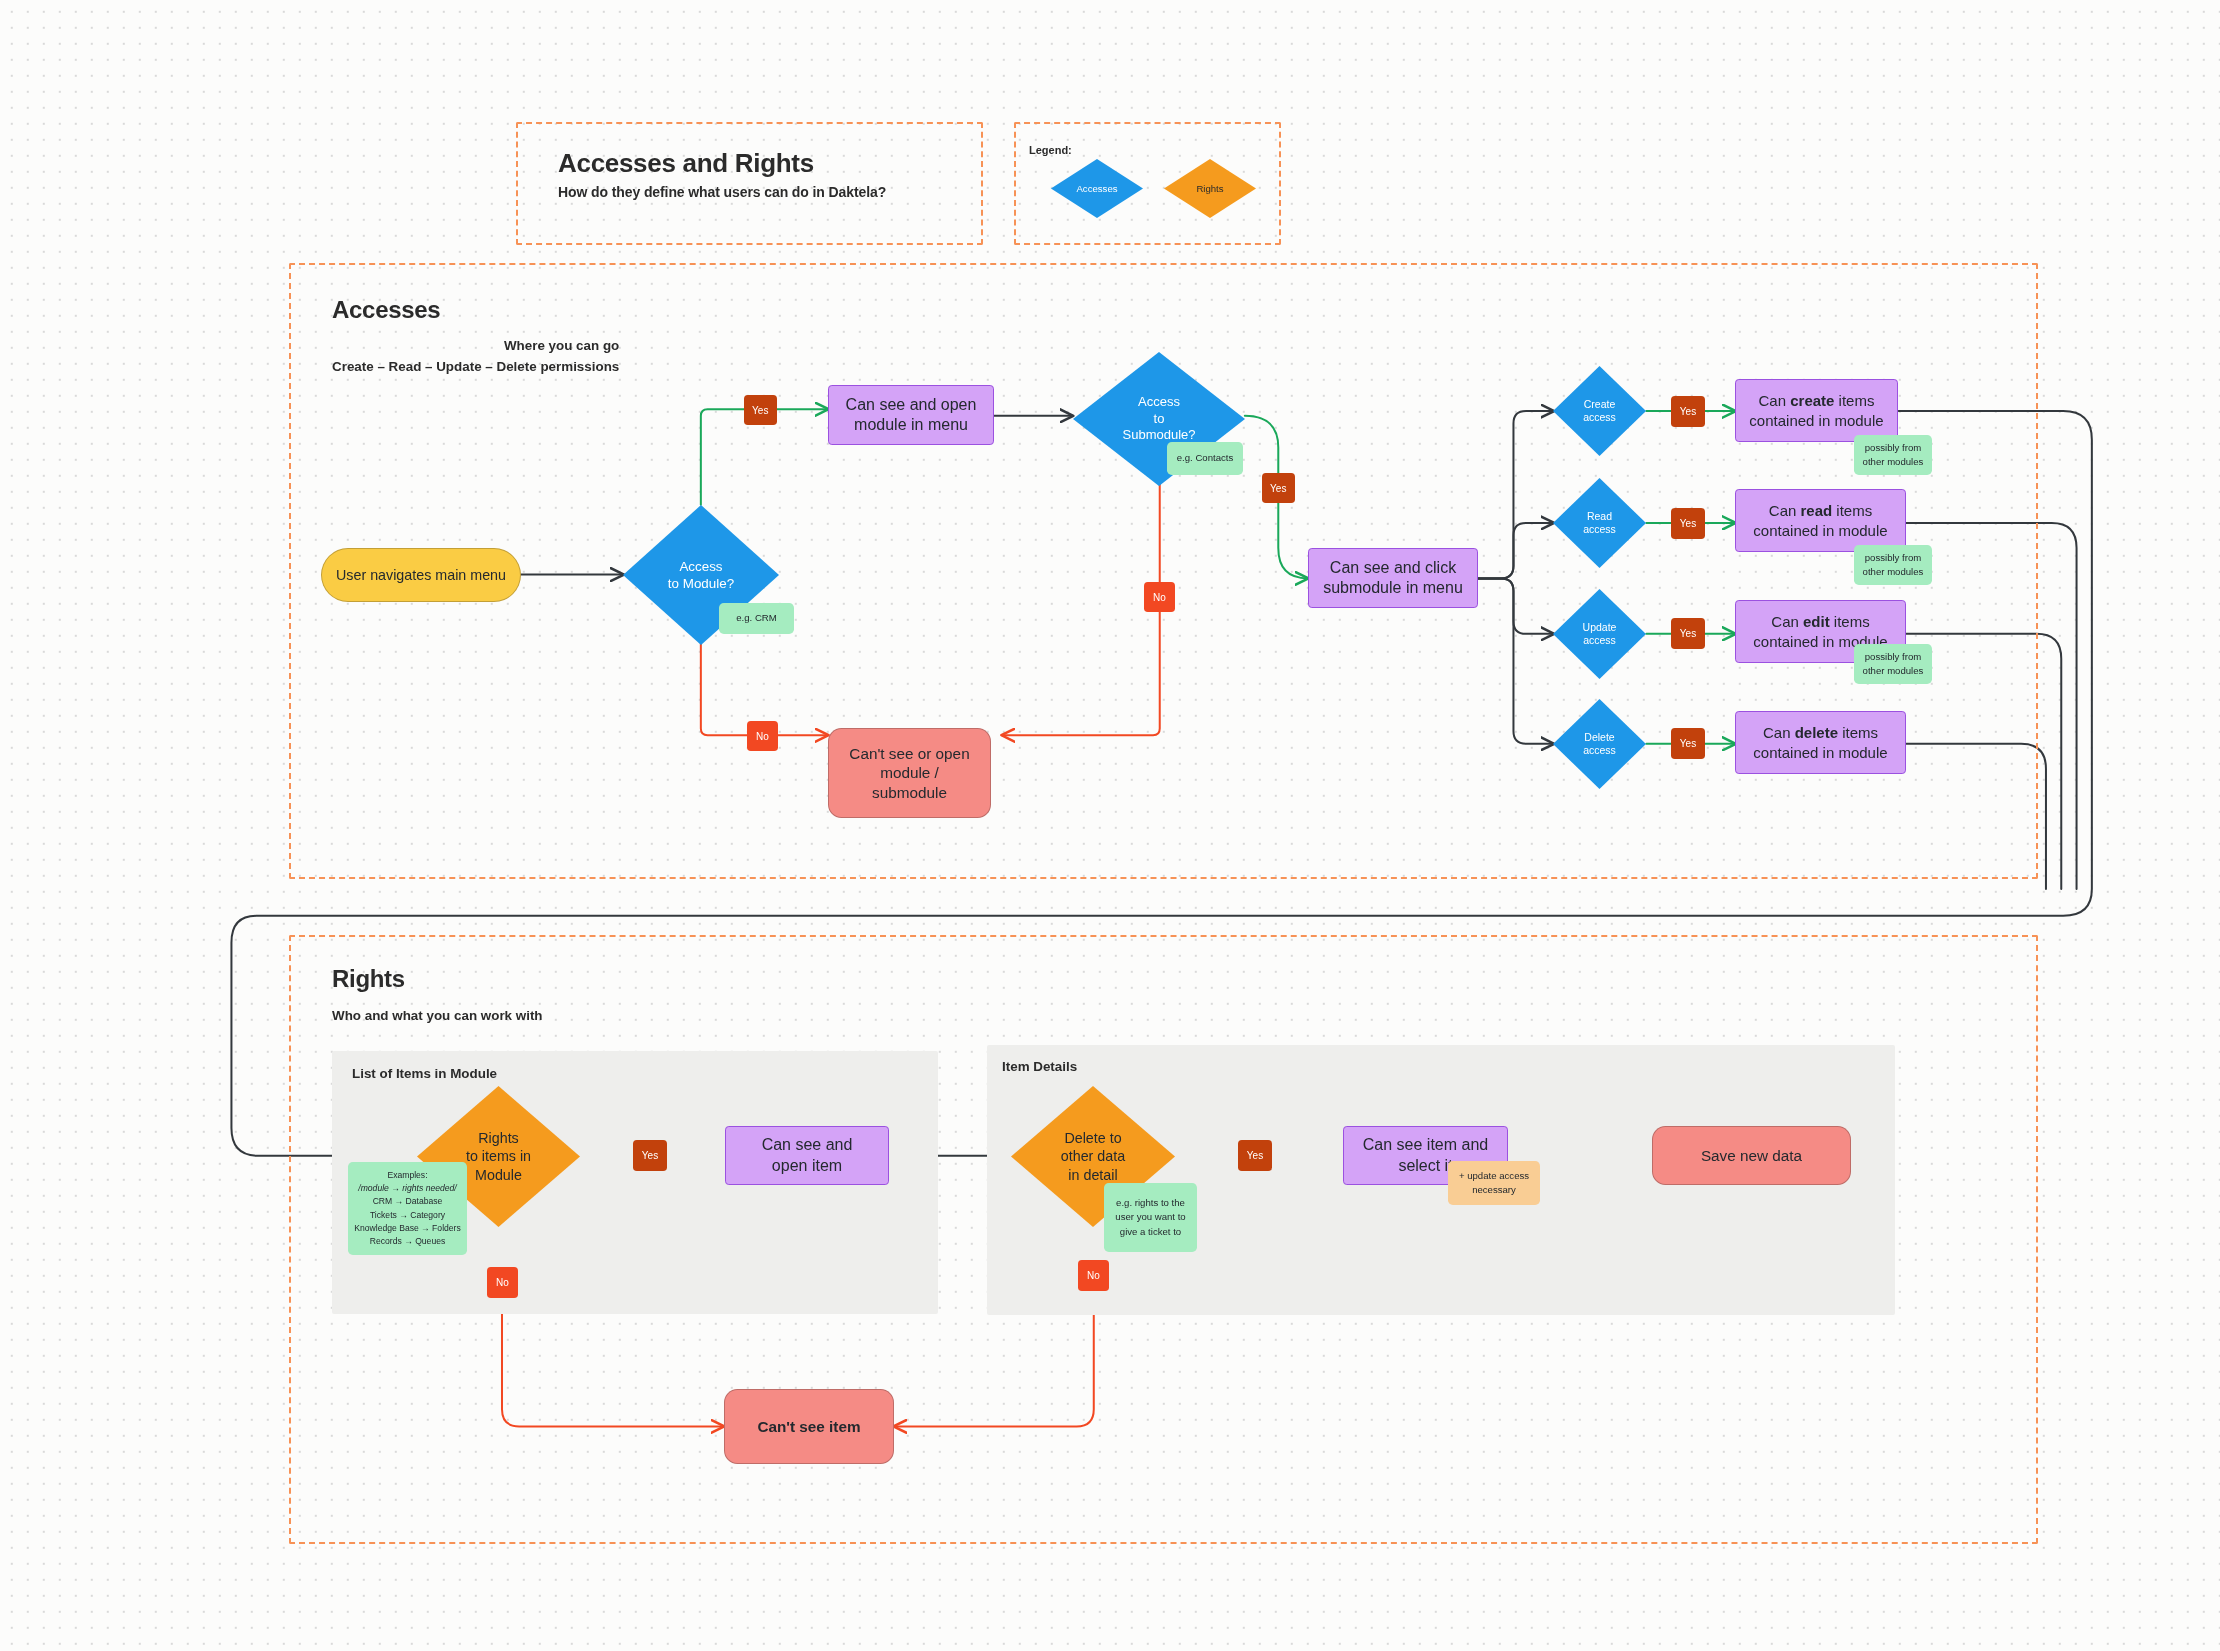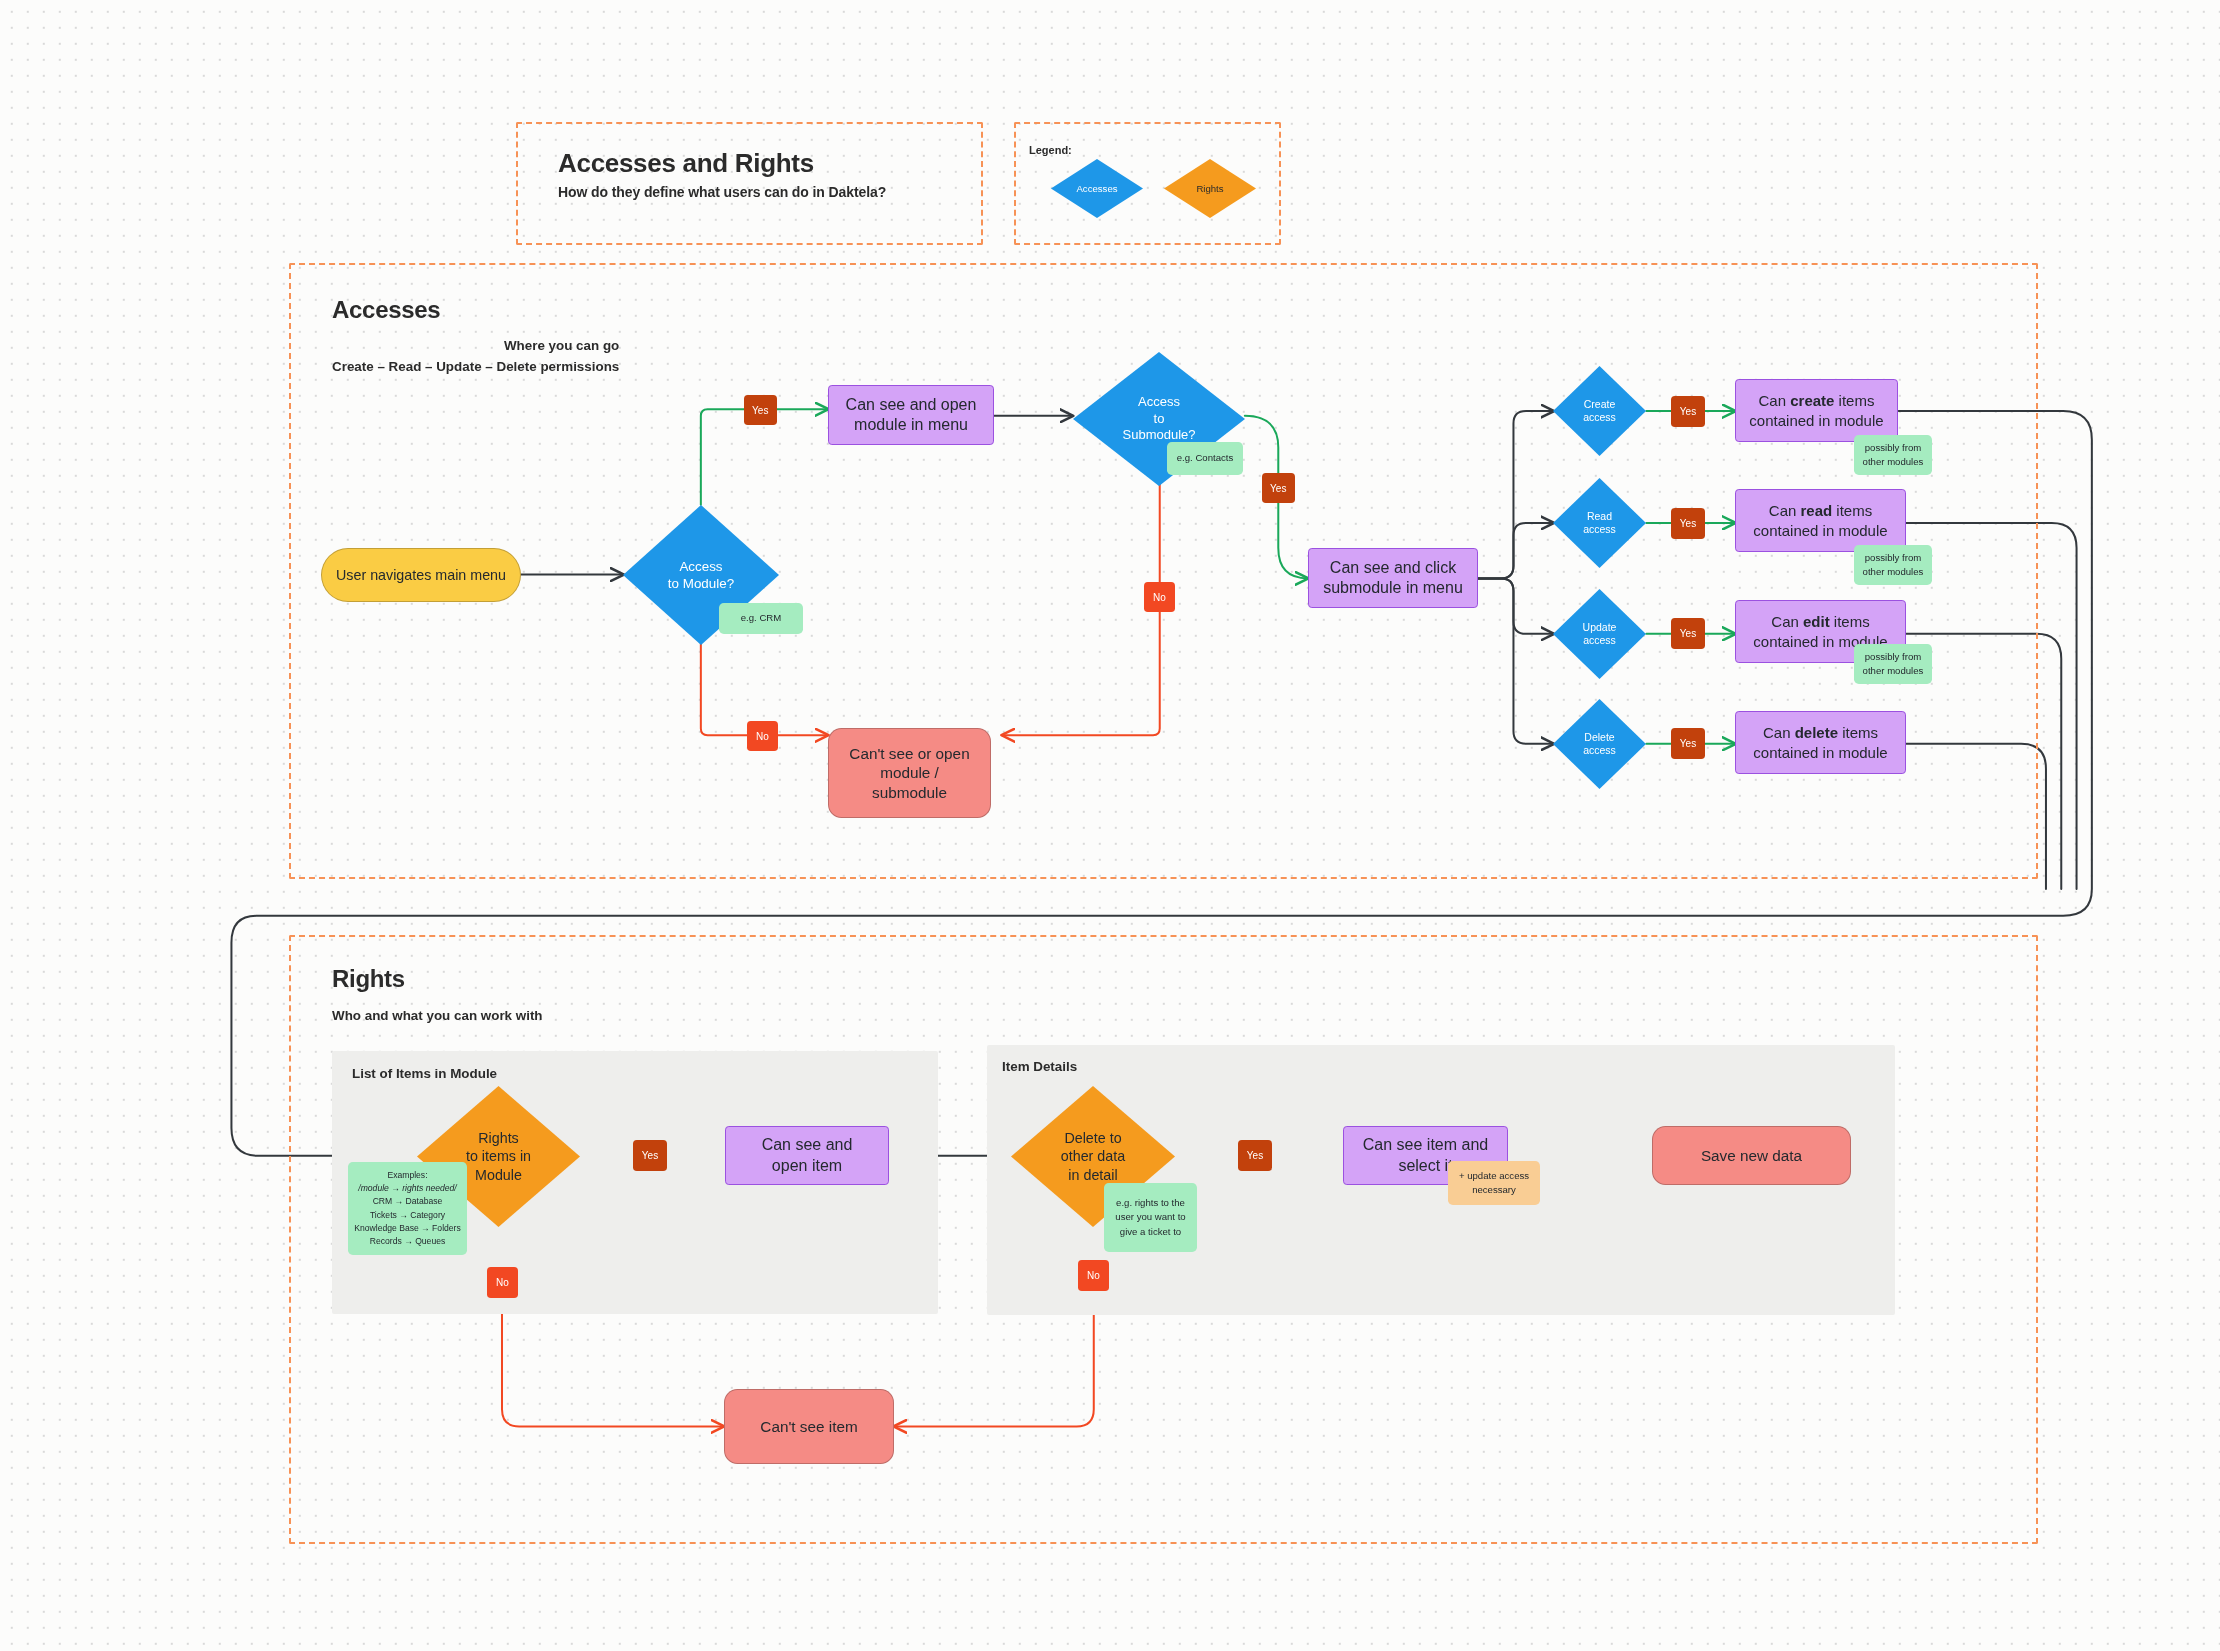--- a/index.html
+++ b/index.html
@@ -233,21 +233,21 @@
     <span class="txt">User navigates main menu</span>
   </div>
 
   <div class="node diamond blue" style="left:623px; top:505px; width:156px; height:140px;">
     <span class="shape"></span>
     <span class="txt" style="font-size:13.4px;">
       <span>Access</span><br>
       <span>to Module?</span>
     </span>
   </div>
-  <div class="note green" style="left:719px; top:603px; width:84px; height:31px;">
+  <div class="note green" style="left:719px; top:603px; width:75px; height:31px;">
     <span class="txt">e.g. CRM</span>
   </div>
 
   <div class="node rect" style="left:828px; top:385px; width:166px; height:60px;">
     <span class="txt">
       <span>Can see and open</span><br>
       <span>module in menu</span>
     </span>
   </div>
 
@@ -439,21 +439,21 @@
     <span class="txt">
       <span>+ update access</span><br>
       <span>necessary</span>
     </span>
   </div>
 
   <div class="node rect-red" style="left:1652px; top:1126px; width:199px; height:59px;">
     <span class="txt">Save new data</span>
   </div>
 
-  <div class="node rect-red" style="left:724px; top:1389px; width:170px; height:75px;">
+  <div class="node rect-red" style="left:724px; top:1389px; width:170px; height:75px;font-weight:bold;">
     <span class="txt">Can't see item</span>
   </div>
 
   <div class="pill yes" style="left:633px; top:1140px; width:34px; height:31px;">
     <span>Yes</span>
     </div>
   <div class="pill yes" style="left:1238px; top:1140px; width:34px; height:31px;">
     <span>Yes</span>
     </div>
   <div class="pill no" style="left:487px; top:1267px; width:31px; height:31px;">

